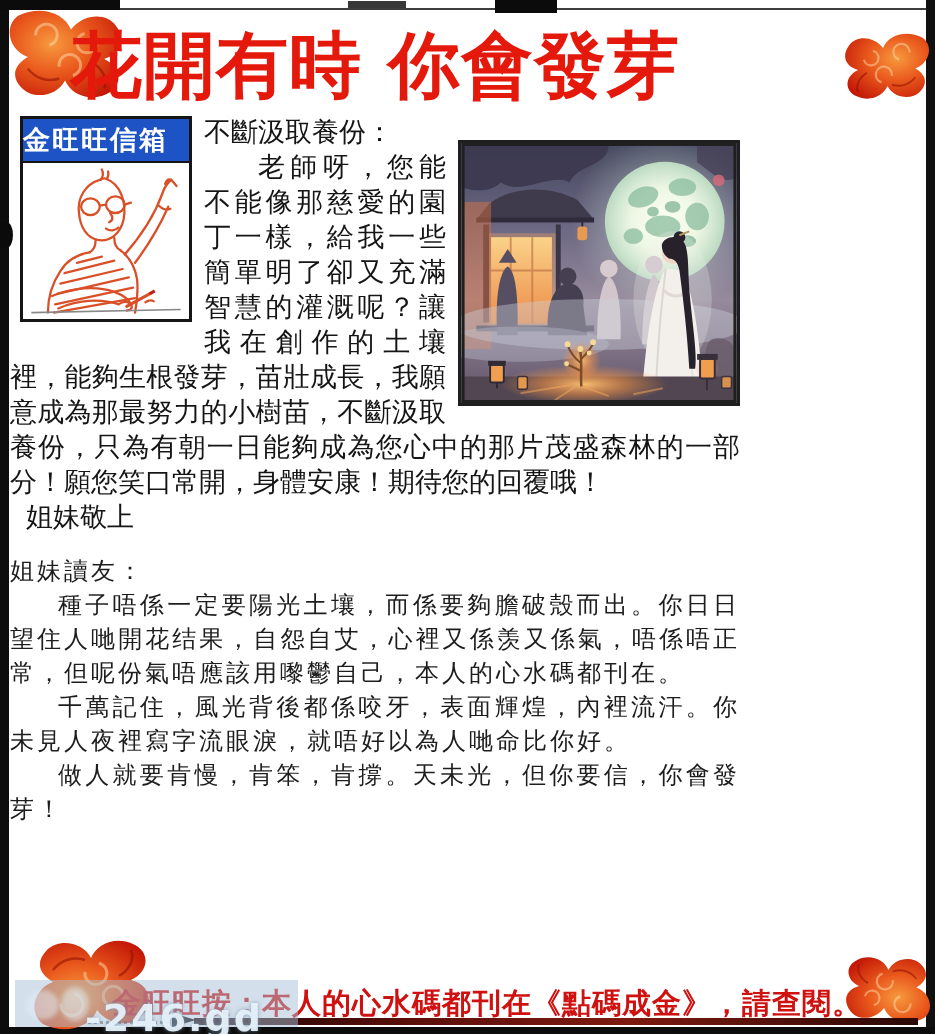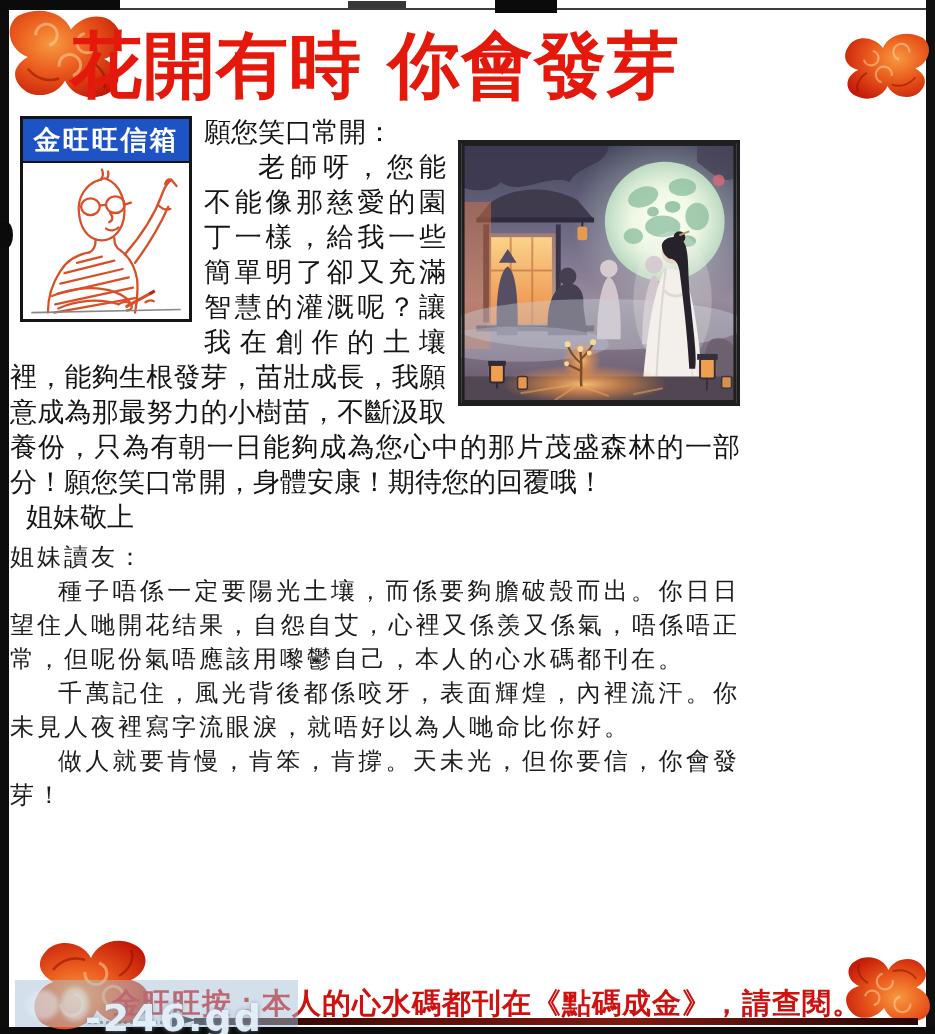--- a/index.html
+++ b/index.html
@@ -19,31 +19,31 @@
   .orn-tl{left:8px;top:10px;width:118px;height:90px;}
   .orn-tr{left:842px;top:24px;width:88px;height:86px;transform:scaleX(-1);}
   .orn-bl{left:4px;top:938px;width:178px;height:92px;transform:rotate(180deg) scaleX(-1);}
   .orn-br{left:843px;top:946px;width:88px;height:86px;transform:rotate(180deg);}
   
   .content{position:absolute;left:10px;top:10px;width:730px;}
   .title{margin:10px 0 4px;text-align:center;font-weight:bold;font-size:72px;line-height:1.25;
          color:#e4190b;letter-spacing:1px;font-family:"DejaVu Serif",serif;}
   .flow{font-size:27px;line-height:35px;color:#151515;text-align:justify;}
   .logo-box{float:left;width:166px;margin:2px 12px 6px 10px;border:3px solid #151515;background:#fff;}
-  .logo-header{background:#1e53c6;color:#ffffff;text-align:center;font-family:"DejaVu Sans",sans-serif;
+  .logo-header{background:#1e53c6;color:#ffffff;text-align:left;font-family:"DejaVu Sans",sans-serif;
                font-weight:bold;font-size:27px;line-height:42px;letter-spacing:2px;border-bottom:2px solid #151515;}
   .logo-art{height:156px;}
   .logo-art svg{display:block;width:100%;height:100%;}
   .moon-art{float:right;width:282px;height:266px;margin:26px 0 10px 12px;border:3px solid #1f1f1f;
             box-sizing:border-box;background:#55506a;}
   .moon-art svg{display:block;width:100%;height:100%;}
   .flow p{margin:0;}
   .para{text-indent:2em;}
   .signoff{text-align:left;padding-right:16px;padding-left:16px;}
-  .reply{margin-top:6px;font-size:24px;letter-spacing:3px;line-height:34px;color:#1d1d1d;}
+  .reply{margin-top:20px;font-size:24px;letter-spacing:3px;line-height:34px;color:#1d1d1d;}
   .reply-signoff{padding-right:72px;}
   
   .footer-note{position:absolute;left:112px;top:986px;font-family:"DejaVu Sans",sans-serif;font-weight:bold;
                font-size:29px;line-height:34px;color:#cf1110;letter-spacing:1px;white-space:nowrap;}
   .bottom-dots{position:absolute;left:88px;top:1021px;width:85px;height:3px;opacity:.6;
                background:repeating-linear-gradient(90deg,#333 0 3px,transparent 3px 6px);}
   .bottom-arrow{position:absolute;left:172px;top:1013px;width:0;height:0;
                 border-left:24px solid #0c0c0c;border-top:7px solid transparent;border-bottom:7px solid transparent;}
   .bottom-line{position:absolute;left:194px;top:1018px;width:724px;height:7px;
                background:linear-gradient(90deg,#1a0503,#5c100a 30%,#7e1a10 60%,#2a0805);}
@@ -237,21 +237,21 @@
           <rect x="57" y="238" width="10" height="13" rx="2" fill="#ef9f4e" stroke="#322b36" stroke-width="1.5" opacity=".9"></rect>
           <circle cx="250" cy="230" r="12" fill="url(#fireGlow)" opacity=".6"></circle>
           <rect x="243" y="220" width="15" height="20" rx="2" fill="#ef9f4e" stroke="#372f3a" stroke-width="2"></rect>
           <rect x="240" y="215" width="21" height="6" fill="#372f3a"></rect>
           <path d="M250,240 V252" stroke="#372f3a" stroke-width="2"></path>
           <rect x="265" y="238" width="10" height="12" rx="2" fill="#ef9f4e" stroke="#372f3a" stroke-width="1.5" opacity=".85"></rect>
           <rect x="1.5" y="1.5" width="277" height="262" fill="none" stroke="#1f1f1f" stroke-width="3"></rect>
         </svg>
       </div>
 
-      <p class="salutation">願您笑口常開：</p>
+      <p class="salutation">不斷汲取養份：</p>
       <p class="para">老師呀，您能不能像那慈愛的園丁一樣，給我一些簡單明了卻又充滿智慧的灌溉呢？讓我在創作的土壤裡，能夠生根發芽，苗壯成長，我願意成為那最努力的小樹苗，不斷汲取養份，只為有朝一日能夠成為您心中的那片茂盛森林的一部分！願您笑口常開，身體安康！期待您的回覆哦！</p>
       <p class="signoff">姐妹敬上</p>
 
       <div class="reply">
         <p class="salutation">姐妹讀友：</p>
         <p class="para">種子唔係一定要陽光土壤，而係要夠膽破殼而出。你日日望住人哋開花结果，自怨自艾，心裡又係羡又係氣，唔係唔正常，但呢份氣唔應該用嚟鬱自己，本人的心水碼都刊在。</p>
         <p class="para">千萬記住，風光背後都係咬牙，表面輝煌，內裡流汗。你未見人夜裡寫字流眼淚，就唔好以為人哋命比你好。</p>
         <p class="para">做人就要肯慢，肯笨，肯撐。天未光，但你要信，你會發芽！</p>
       </div>
     </div>

